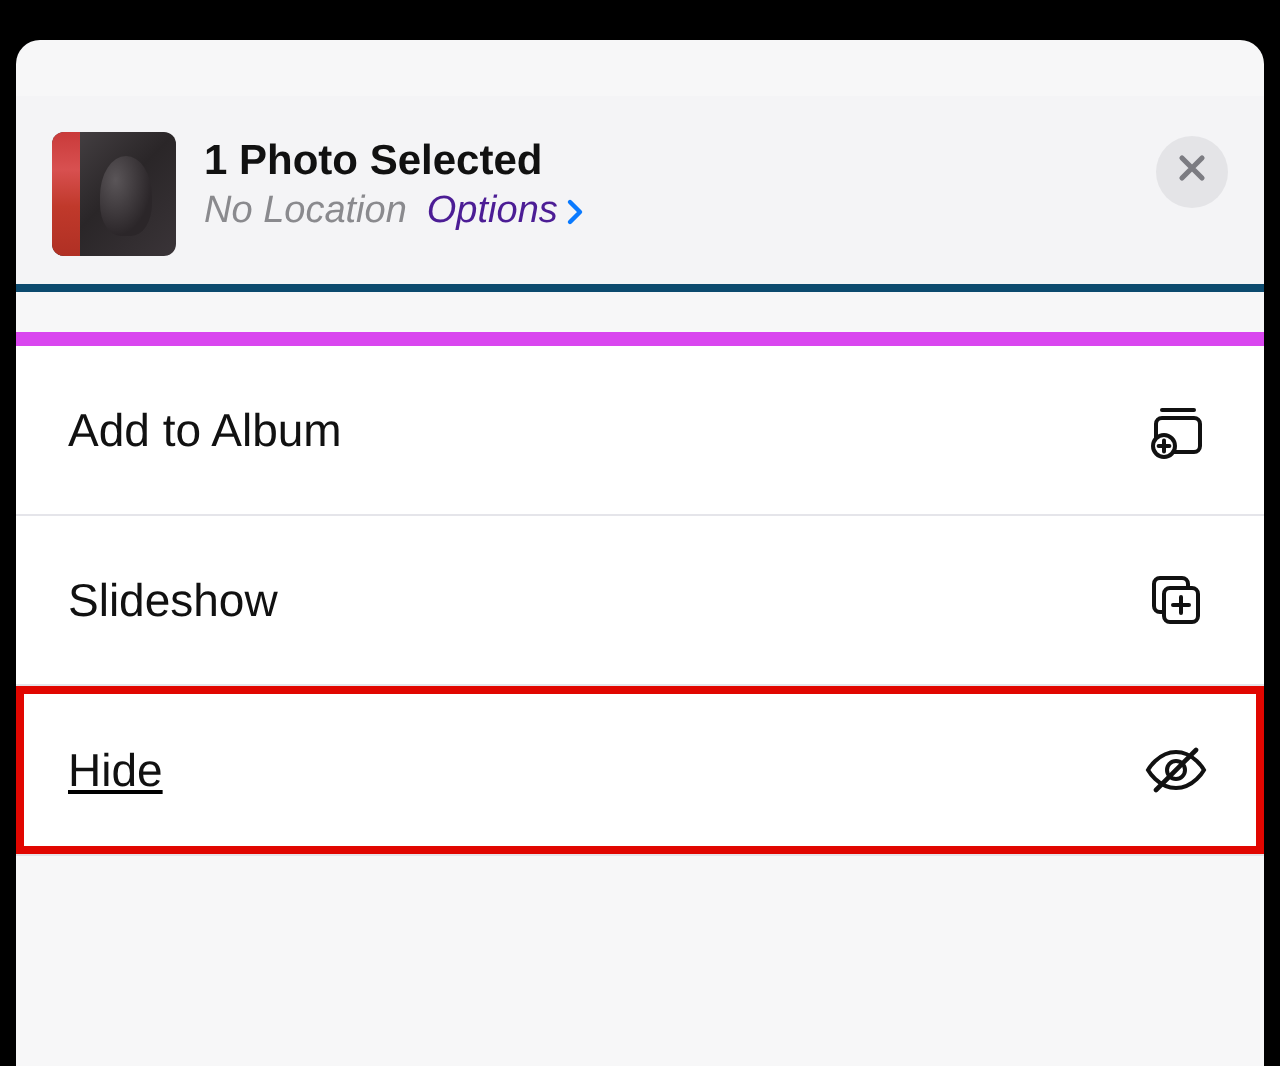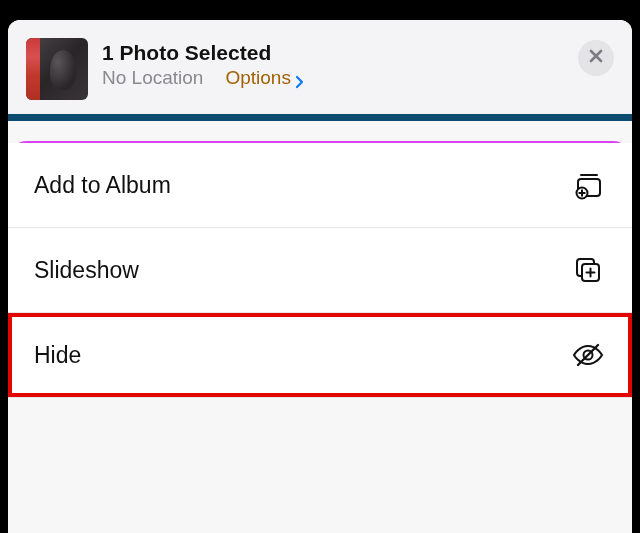--- a/index.html
+++ b/index.html
@@ -26,22 +26,23 @@
       overflow: hidden;
       display: flex;
       flex-direction: column;
       box-shadow: 0 -1px 6px rgba(0,0,0,0.15);
     }
     
     .header {
       display: flex;
       align-items: flex-start;
       padding: 18px 18px 14px 18px;
-      border-bottom: 7px solid #0c4a6e;
+      border-bottom: 4px solid #0c4a6e;
       background: #f4f4f6;
+      margin-top: 28px;
     }
     
     .thumbnail {
       width: 62px;
       height: 62px;
       border-radius: 6px;
       background: linear-gradient(135deg, #4a4548 0%, #2a2628 50%, #3a3438 100%);
       position: relative;
       overflow: hidden;
       flex-shrink: 0;
@@ -75,33 +76,34 @@
     .title {
       font-size: 21px;
       font-weight: 600;
       color: #111;
       line-height: 1.2;
     }
     
     .subtitle-row {
       display: flex;
       align-items: center;
-      gap: 22px;
+      gap: 10px;
       margin-top: 2px;
       font-size: 19px;
+      font-style: italic;
     }
     
     .subtitle-location {
       color: #8a8a8e;
     }
     
     .options-link {
-      color: #a16207;
-      display: flex;
-      align-items: flex-end;
+      color: #4c1d95;
+      display: flex;
+      align-items: center;
       gap: 4px;
       cursor: pointer;
     }
     
     .options-link .chev {
       font-size: 14px;
       display: inline-flex;
     }
     
     .close-btn {
@@ -118,22 +120,21 @@
     }
     
     .close-btn svg {
       width: 16px;
       height: 16px;
     }
     
     .action-list {
       background: #0c4a6e;
       margin-top: 20px;
-      border-top: 2px solid #d946ef;
-      border-radius: 19px;
+      border-top: 7px solid #d946ef;
     }
     
     .action-item {
       display: flex;
       align-items: center;
       justify-content: space-between;
       padding: 0 26px;
       height: 85px;
       border-bottom: 1px solid #e5e5ea;
       background: #fff;
@@ -151,20 +152,21 @@
       width: 36px;
       height: 36px;
       display: flex;
       align-items: center;
       justify-content: center;
       color: #111;
     }
     
     .highlight {
       box-shadow: inset 0 0 0 4px #e10600;
+      text-decoration: underline;
     }
   </style>
 </head>
 <body>
 
 <div class="sheet">
 
   <div class="header">
     <div class="thumbnail"></div>
     <div class="header-text">

